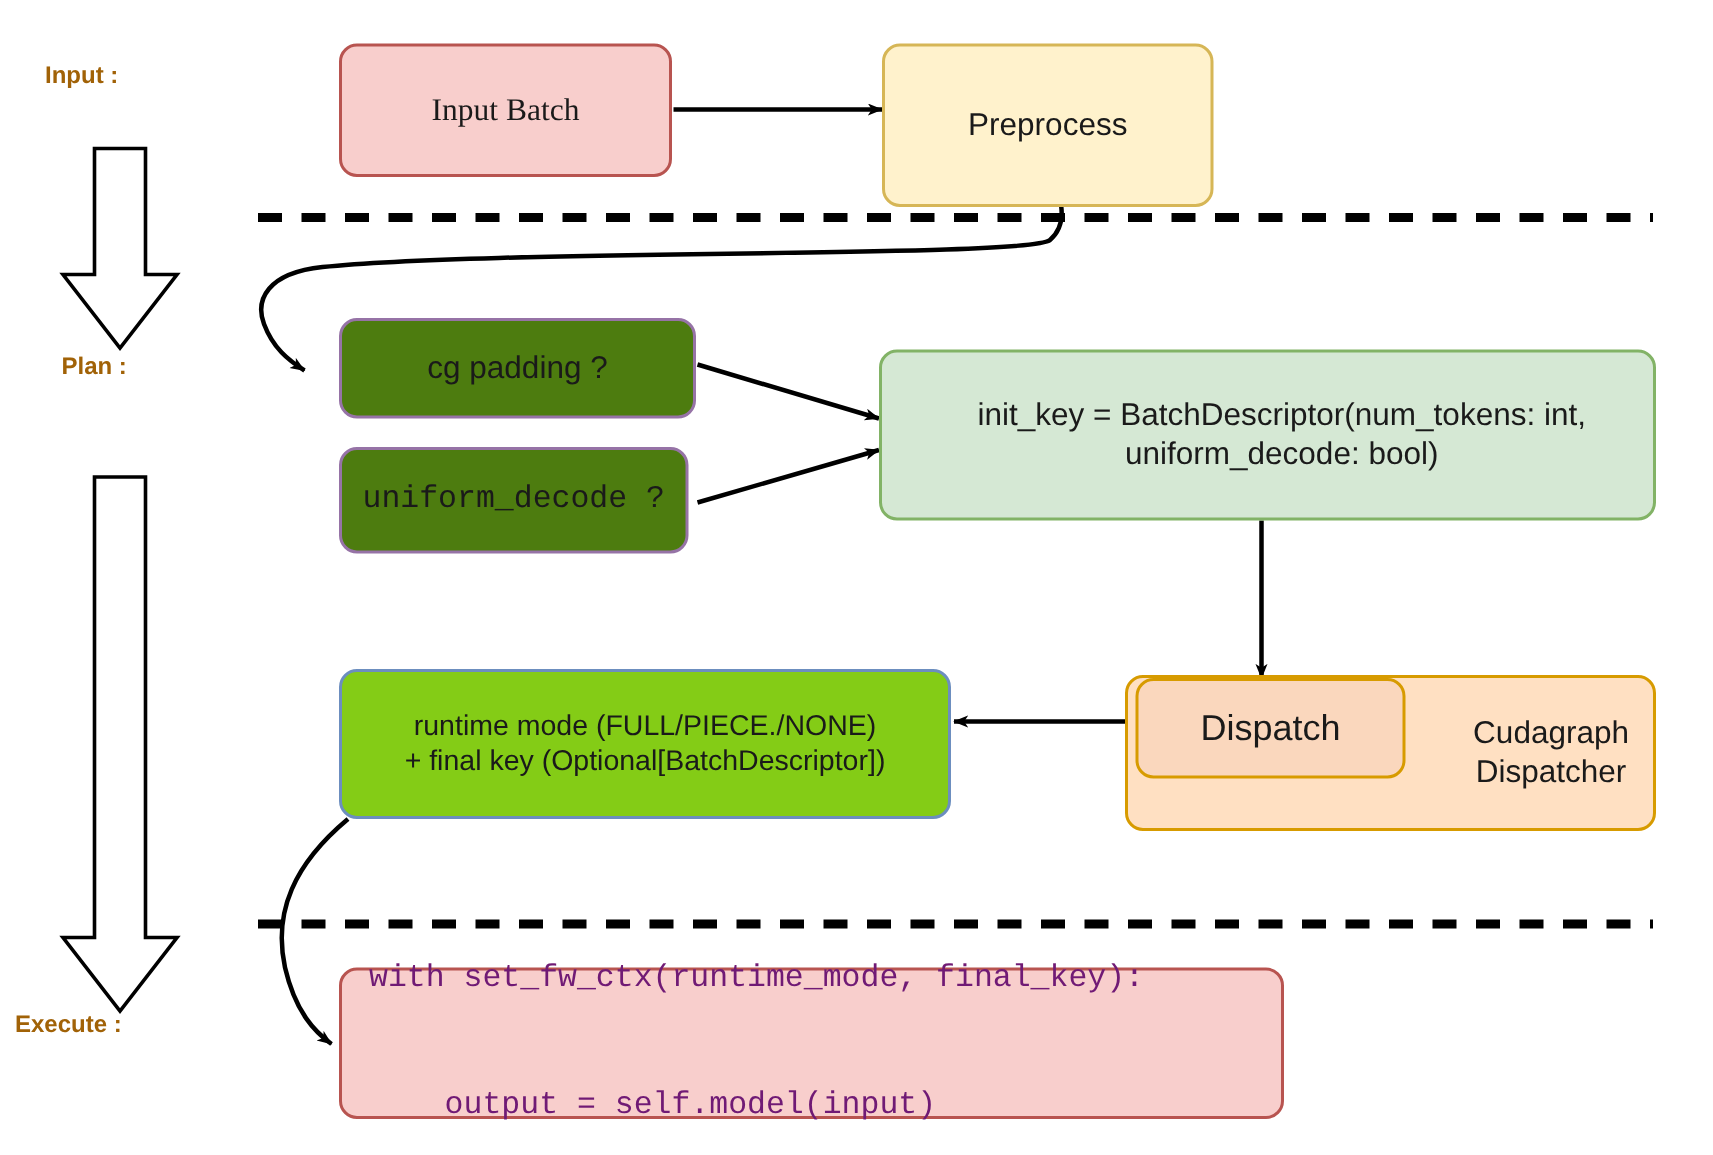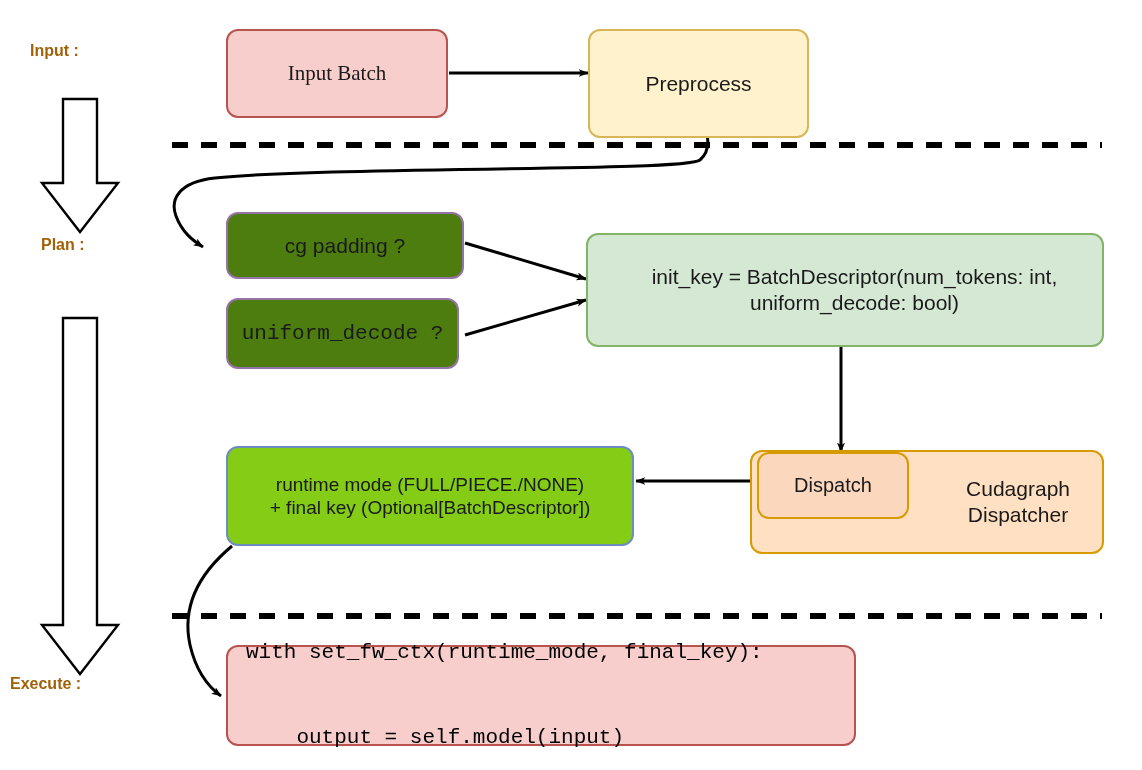--- a/index.html
+++ b/index.html
@@ -46,21 +46,21 @@
     line-height: 1.22;
     padding: 2px 10px;
   }
   .node.mono {
     font-family: "Liberation Mono", "DejaVu Sans Mono", monospace;
     font-size: 21px;
     justify-content: flex-start;
     text-align: left;
     white-space: pre;
     line-height: 1.35;
-    color: #000000;
+    color: #701a75;
     padding-left: 18px;
   }
   .node-pink   { background: #f8cecc; border-color: #b85450; }
   .node-yellow { background: #fff2cc; border-color: #d6b656; }
   .node-purple { background: #4d7c0f; border-color: #9673a6; }
   .node-green  { background: #d5e8d4; border-color: #82b366; padding-left: 29px; }
   .node-orange-light { background: #ffe0c2; border-color: #d79b00; }
   .node-orange-dark  { background: #fad7bd; border-color: #d79b00; }
   .node-blue   { background: #84cc16; border-color: #6c8ebf; }
 
@@ -121,28 +121,28 @@
     <span>uniform_decode ?</span>
   </div>
 
   <div class="node node-green" style="left:586px; top:233px; width:518px; height:114px;">
     <span class="lines">
       <span>init_key = BatchDescriptor(num_tokens: int,</span>
       <span>uniform_decode: bool)</span>
     </span>
   </div>
 
-  <div class="node node-orange-light" style="left:750px; top:450px; width:354px; height:104px; justify-content:flex-end; padding-right:32px;">
+  <div class="node node-orange-light" style="left:750px; top:450px; width:354px; height:104px; justify-content:flex-end; padding-right:16px;">
     <span class="lines">
       <span>Cudagraph</span>
       <span>Dispatcher</span>
     </span>
   </div>
 
-  <div class="node node-orange-dark" style="left:757px; top:452px; width:152px; height:67px; font-size:20px;">
+  <div class="node node-orange-dark" style="left:757px; top:452px; width:180px; height:67px; font-size:24px;">
     <span>Dispatch</span>
   </div>
 
   <div class="node node-blue" style="left:226px; top:446px; width:408px; height:100px; font-size:19px;">
     <span class="lines">
       <span>runtime mode (FULL/PIECE./NONE)</span>
       <span>+ final key (Optional[BatchDescriptor])</span>
     </span>
   </div>
 

